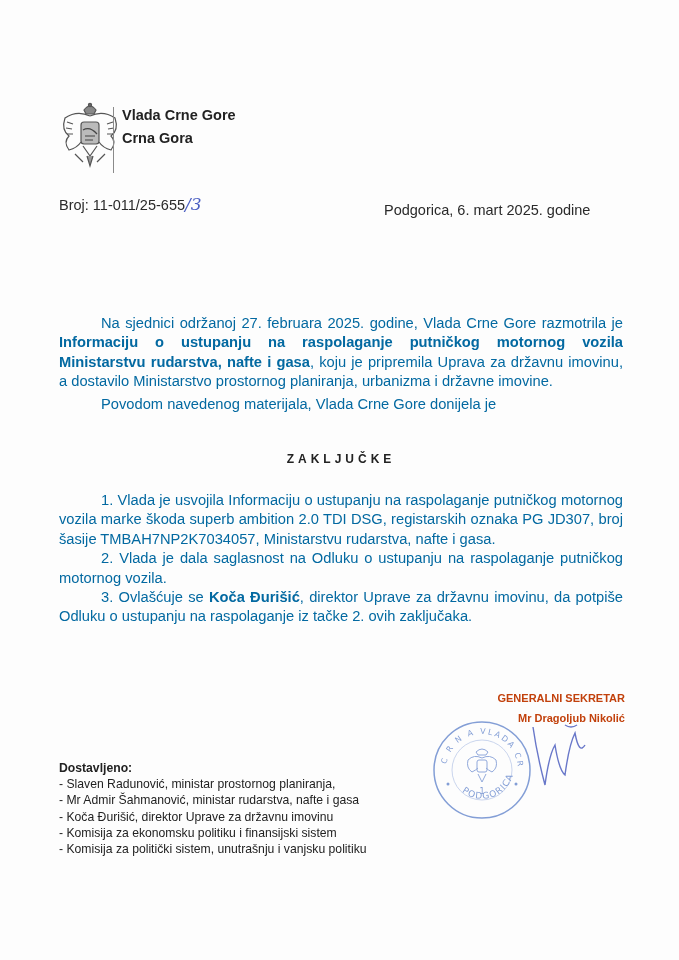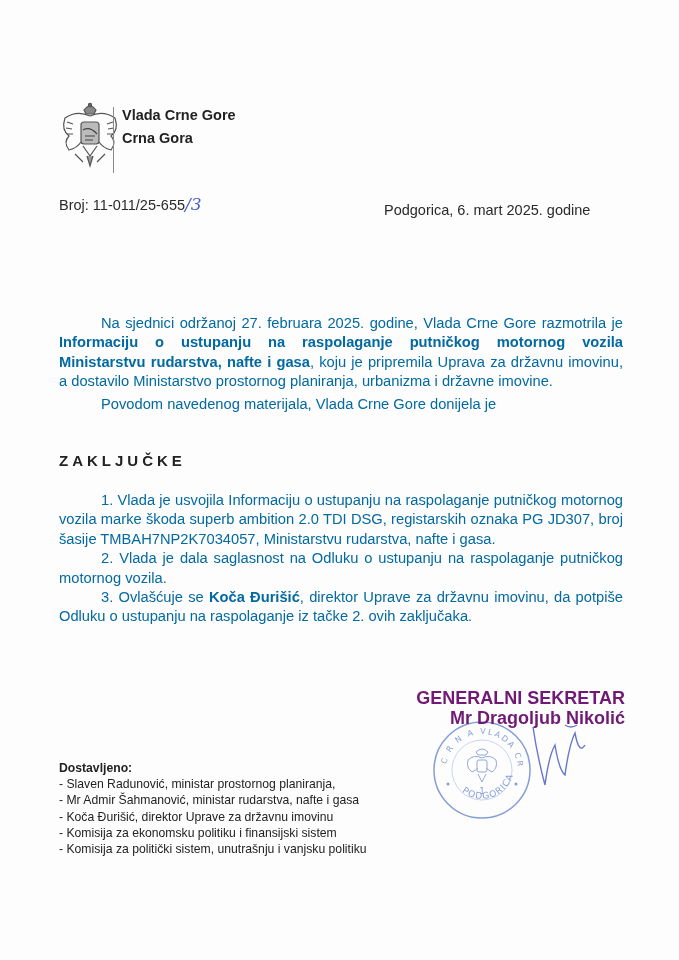--- a/index.html
+++ b/index.html
@@ -16,26 +16,26 @@
     .vline { left: 113px; top: 107px; width: 1px; height: 66px; background: #8a8a8a; }
     .header-lines { left: 122px; top: 104px; font-weight: bold; font-size: 14.5px; line-height: 23px; color: #222; }
     .broj { left: 59px; top: 194px; font-size: 14.5px; color: #2a2a2a; }
     .broj .hand { font-family: "DejaVu Serif", serif; color: #4a5ec2; font-size: 17px; font-style: italic; }
     .date { left: 384px; top: 202px; font-size: 14.5px; color: #2a2a2a; }
 
     .body-text { left: 59px; width: 564px; font-size: 14.7px; line-height: 19.4px; text-align: justify; color: #0369a1; }
     .p1 { top: 314px; }
     .indent { display: inline-block; width: 42px; }
     .p2 { top: 395px; }
-    .title { left: 59px; width: 564px; top: 452px; font-weight: bold; font-size: 15px; letter-spacing: 4px; color: #222; }
+    .title { left: 59px; width: 564px; top: 452px; text-align: center; font-weight: bold; font-size: 12px; letter-spacing: 4px; color: #222; }
     .list { top: 491px; }
     .list p { margin: 0; }
     b { font-weight: bold; }
 
-    .sig { left: 415px; top: 688px; text-align: right; width: 210px; font-weight: bold; font-size: 18px; line-height: 20px; color: #701a75; }
+    .sig { left: 415px; top: 688px; text-align: right; width: 210px; font-weight: bold; font-size: 11px; line-height: 20px; color: #c2410c; }
     .stamp { left: 430px; top: 718px; width: 104px; height: 104px; }
     .signature { left: 525px; top: 715px; width: 70px; height: 80px; }
 
     .dost { left: 59px; top: 760px; font-size: 12.2px; line-height: 16.2px; color: #222; }
     .dost .h { font-weight: bold; }
     .dost .sub { padding-left: 7px; }
   </style>
 </head>
 <body>
 

